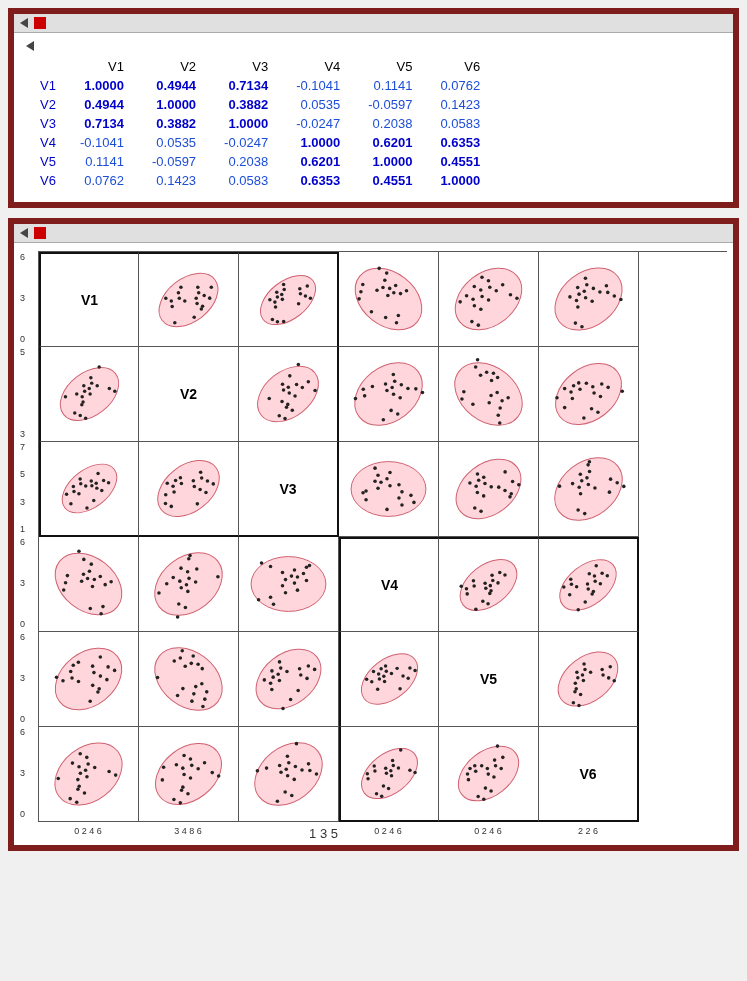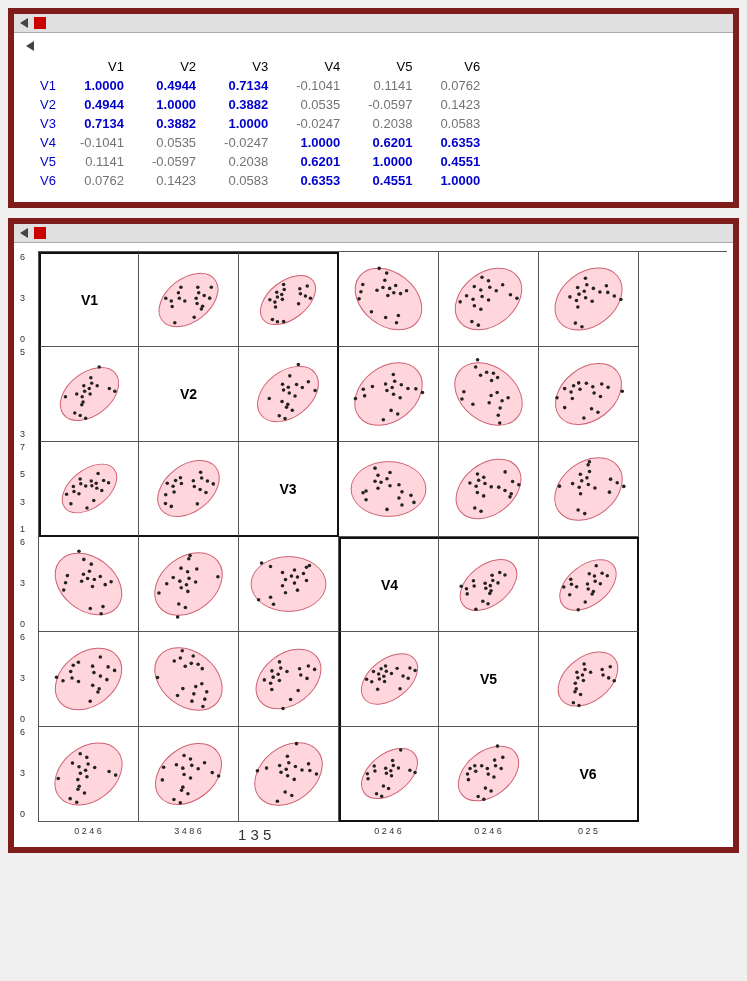--- a/index.html
+++ b/index.html
@@ -66,21 +66,21 @@
       color: #0000cc;
       text-align: left;
       font-weight: normal;
       padding-right: 10px;
     }
     .corr-table td.blue-val {
       color: #0000cc;
       font-weight: bold;
     }
     .corr-table td.black-val {
-      color: #737373;
+      color: #1d4ed8;
     }
     .scatter-grid {
       display: grid;
       grid-template-columns: repeat(6, 100px);
       grid-template-rows: repeat(6, 95px);
       border-left: 1px solid #555;
       border-top: 1px solid #555;
     }
     .scatter-cell {
       border-right: 1px solid #555;
@@ -873,23 +873,23 @@
                   <circle cx="36.131892556777075" cy="39.07194409094503" r="1.8" fill="#222"></circle>
                   <circle cx="56.17857458730319" cy="33.47771556789348" r="1.8" fill="#222"></circle>
                 </svg></div>
               <div class="scatter-cell label-cell" style="border-bottom: 2.5px solid rgb(17, 17, 17); border-right: 2.5px solid rgb(17, 17, 17);">V6</div>
             </div>
 
           <div style="display:flex; margin-top:2px;">
             <div style="display:flex; width:100%;" id="x-axis-labels">
                 <div style="width: 100px; text-align: center; font-size: 9px; color: rgb(51, 51, 51); padding-top: 2px;">0 2 4 6</div>
                 <div style="width: 100px; text-align: center; font-size: 9px; color: rgb(51, 51, 51); padding-top: 2px;">3 4 8 6</div>
-                <div style="width: 100px; text-align: left; font-size: 15px; color: rgb(51, 51, 51); padding-top: 2px;">1   3   5</div>
+                <div style="width: 100px; text-align: right; font-size: 13px; color: rgb(51, 51, 51); padding-top: 2px;">1   3   5</div>
                 <div style="width: 100px; text-align: center; font-size: 9px; color: rgb(51, 51, 51); padding-top: 2px;">0   2 4 6</div>
                 <div style="width: 100px; text-align: center; font-size: 9px; color: rgb(51, 51, 51); padding-top: 2px;">0   2 4 6</div>
-                <div style="width: 100px; text-align: center; font-size: 9px; color: rgb(51, 51, 51); padding-top: 2px;">0   2   5</div>
+                <div style="width: 100px; text-align: center; font-size: 9px; color: rgb(51, 51, 51); padding-top: 2px;">2   2   6</div>
               </div>
           </div>
         </div>
       </div>
     </div>
   </div>
 </div>
 
 </body></html>

